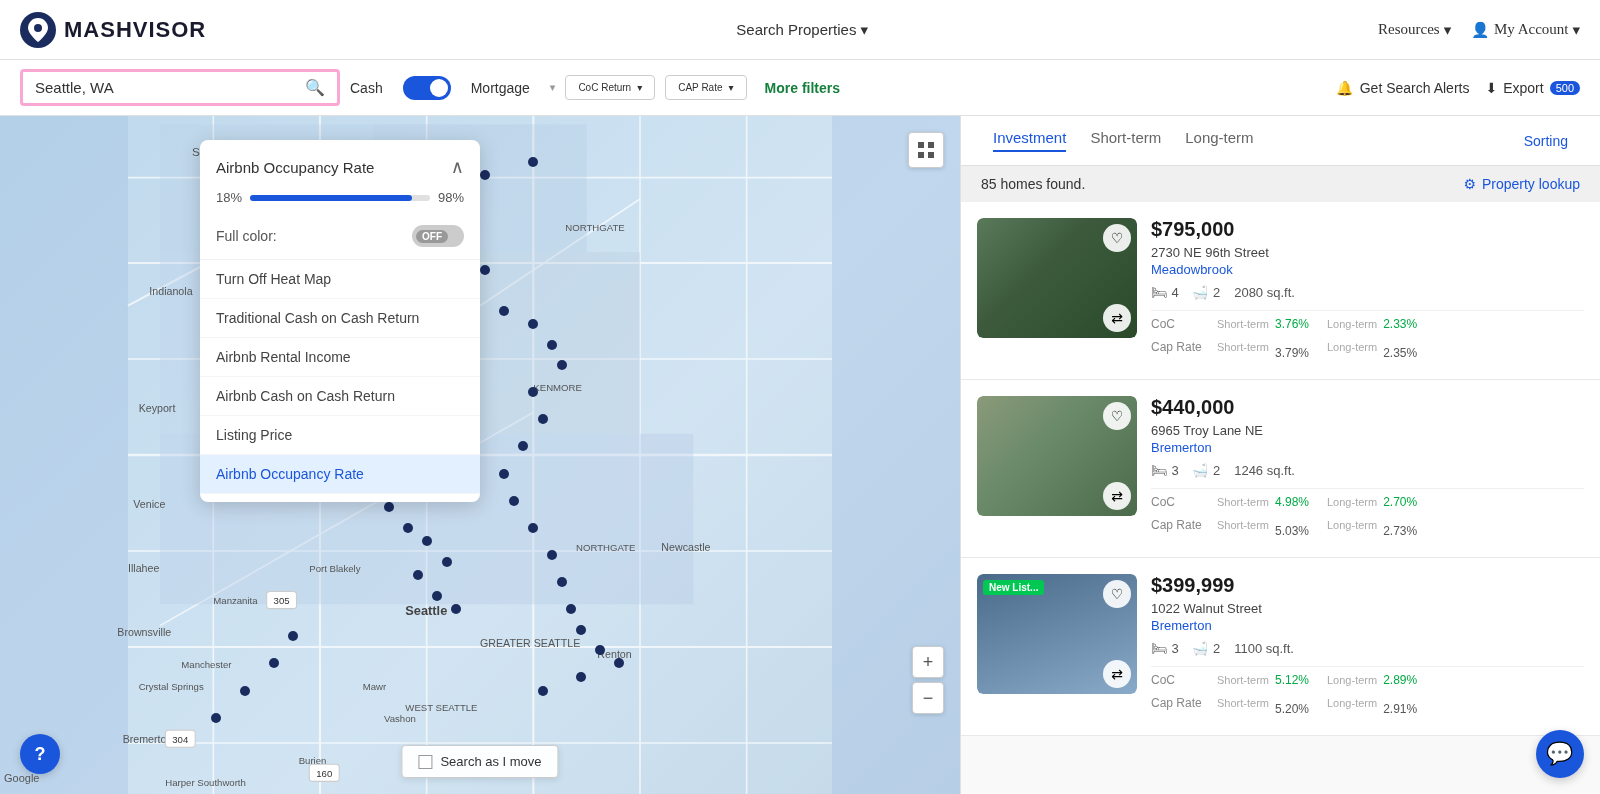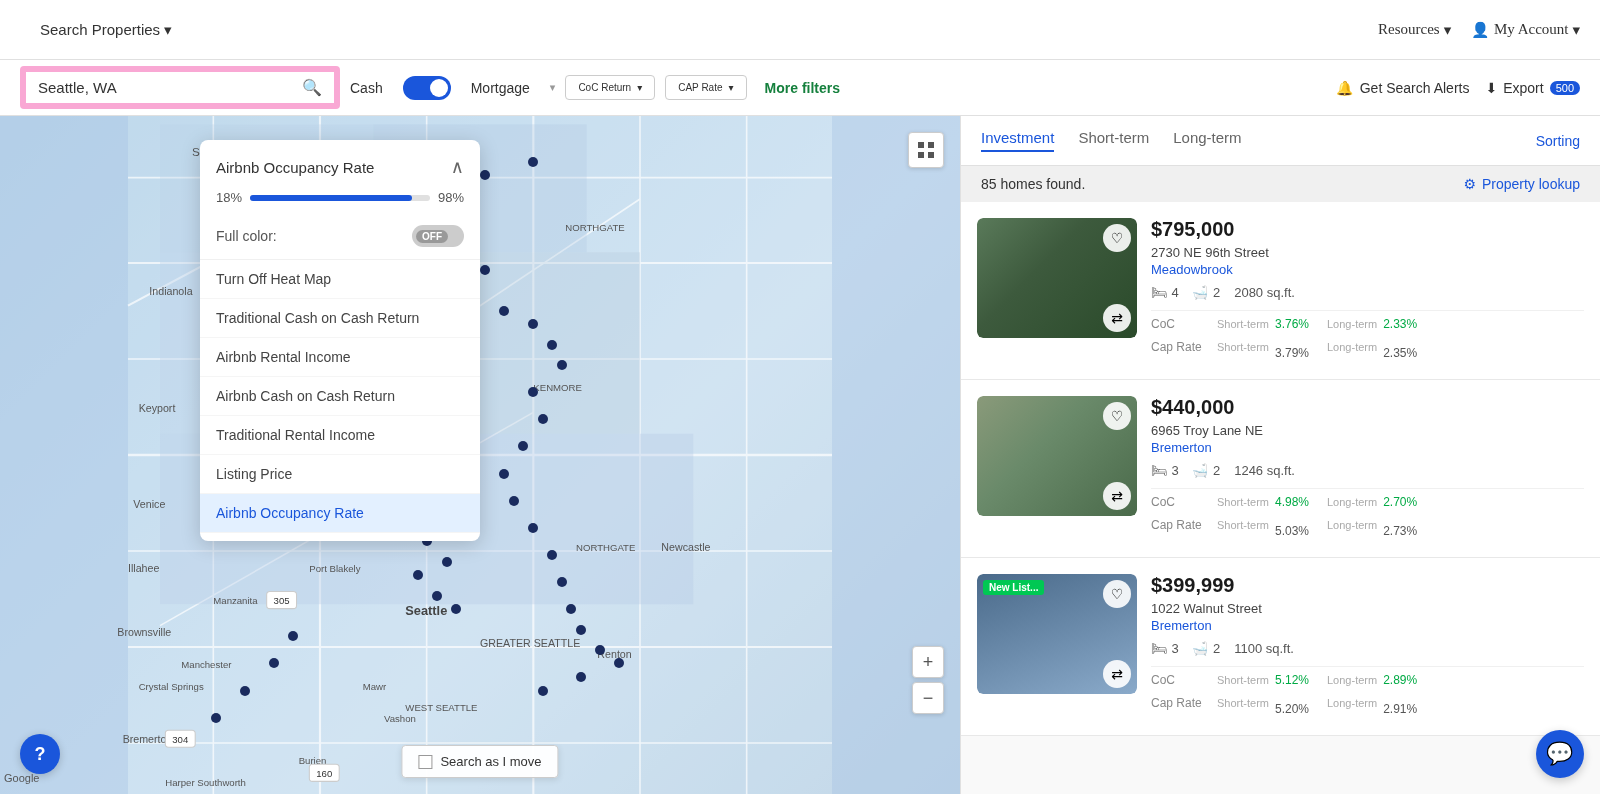--- a/index.html
+++ b/index.html
@@ -20,21 +20,21 @@
     .nav-right-item { font-size: 15px; color: #333; cursor: pointer; display: flex; align-items: center; gap: 4px; }
 
     
     .search-bar-row {
       display: flex; align-items: center; gap: 10px;
       height: 56px; background: #fff; border-bottom: 1px solid #e0e0e0;
       padding: 0 20px; position: relative; z-index: 100;
     }
     .search-input-wrap {
       display: flex; align-items: center;
-      border: 6px solid #f9a8d4; border-radius: 4px;
+      border: 3px solid #f9a8d4; border-radius: 4px;
       padding: 6px 12px; width: 320px; background: #fff;
     }
     .search-input { border: none; outline: none; font-size: 15px; width: 100%; color: #333; }
     .search-icon-btn { background: none; border: none; cursor: pointer; color: #666; font-size: 16px; }
     .filter-btn {
       display: flex; align-items: center; gap: 6px;
       border: 1px solid #ccc; border-radius: 4px; padding: 6px 12px;
       background: #fff; cursor: pointer; font-size: 10px; color: #333;
     }
     .toggle-wrap { display: flex; align-items: center; gap: 20px; font-size: 14px; color: #333; }
@@ -131,21 +131,21 @@
 
     
     .map-pin {
       position: absolute; width: 10px; height: 10px;
       background: #1a2b5e; border-radius: 50%;
     }
 
     
     .right-panel { width: 640px; background: #f9f9f9; display: flex; flex-direction: column; border-left: 1px solid #e0e0e0; }
     .panel-tabs {
-      display: flex; align-items: center; padding: 0 20px;
+      display: flex; align-items: center; padding: 0 32px;
       background: #fff; border-bottom: 1px solid #e0e0e0;
       height: 50px; gap: 24px;
     }
     .panel-tab {
       font-size: 15px; color: #666; cursor: pointer; padding-bottom: 4px;
       border-bottom: 2px solid transparent;
     }
     .panel-tab.active { color: #1a56db; border-bottom: 2px solid #1a56db; font-weight: 500; }
     .sorting-btn { margin-left: auto; font-size: 14px; color: #1a56db; cursor: pointer; background: none; border: none; }
     .results-bar {
@@ -208,20 +208,28 @@
       width: 48px; height: 48px; background: #1a56db; border-radius: 50%;
       display: flex; align-items: center; justify-content: center;
       cursor: pointer; box-shadow: 0 3px 10px rgba(0,0,0,0.2);
       color: #fff; font-size: 22px;
     }
   </style>
 </head>
 <body>
 
 <header class="header">
+  <div class="logo">
+    <svg class="logo-icon" viewBox="0 0 36 36">
+      <circle cx="18" cy="18" r="18" fill="#1a2b5e"></circle>
+      <path d="M18 6 C12 6 8 11 8 16 C8 22 18 30 18 30 C18 30 28 22 28 16 C28 11 24 6 18 6Z" fill="#fff"></path>
+      <circle cx="18" cy="16" r="4" fill="#1a2b5e"></circle>
+    </svg>
+    <span class="logo-text">MASHVISOR</span>
+  </div>
   <nav class="nav-left">
     <div class="nav-item">
       <span>Search Properties</span>
       <span>▾</span>
     </div>
   </nav>
   <div class="nav-right">
     <div class="nav-right-item">
       <span>Resources</span>
       <span>▾</span>
@@ -441,21 +449,20 @@
         <span class="full-color-label">Full color:</span>
         <div class="mini-toggle">
           <span class="mini-toggle-off">OFF</span>
         </div>
       </div>
       <div id="dropdown-items">
           <div class="dropdown-item">Turn Off Heat Map</div>
           <div class="dropdown-item">Traditional Cash on Cash Return</div>
           <div class="dropdown-item">Airbnb Rental Income</div>
           <div class="dropdown-item">Airbnb Cash on Cash Return</div>
-          <div class="dropdown-item">Traditional Rental Income</div>
           <div class="dropdown-item">Listing Price</div>
           <div class="dropdown-item active">Airbnb Occupancy Rate</div>
         </div>
     </div>
   </div>
 
   <div class="right-panel">
     <div class="panel-tabs">
       <div class="panel-tab active">
         <span>Investment</span>

